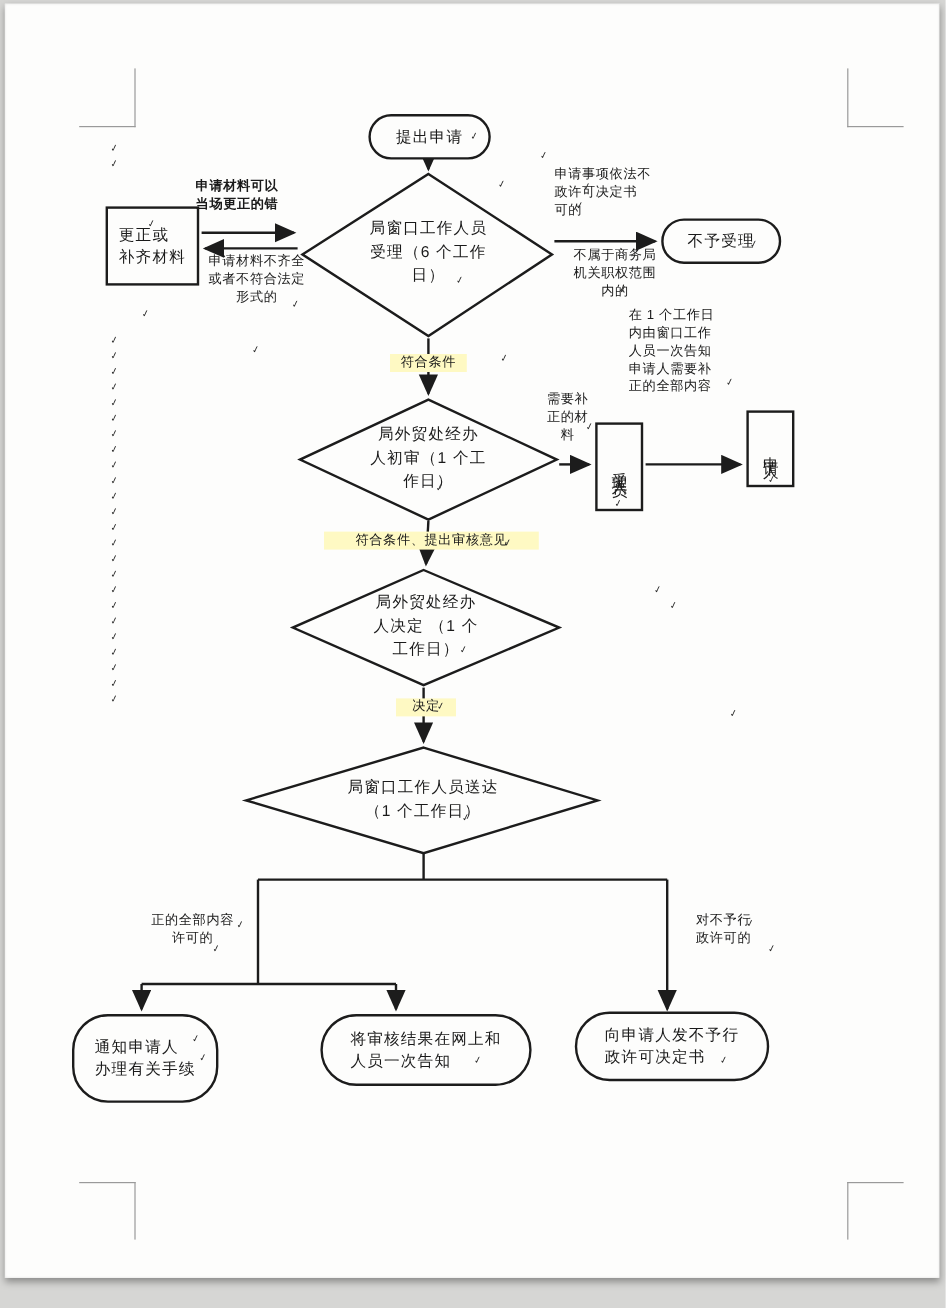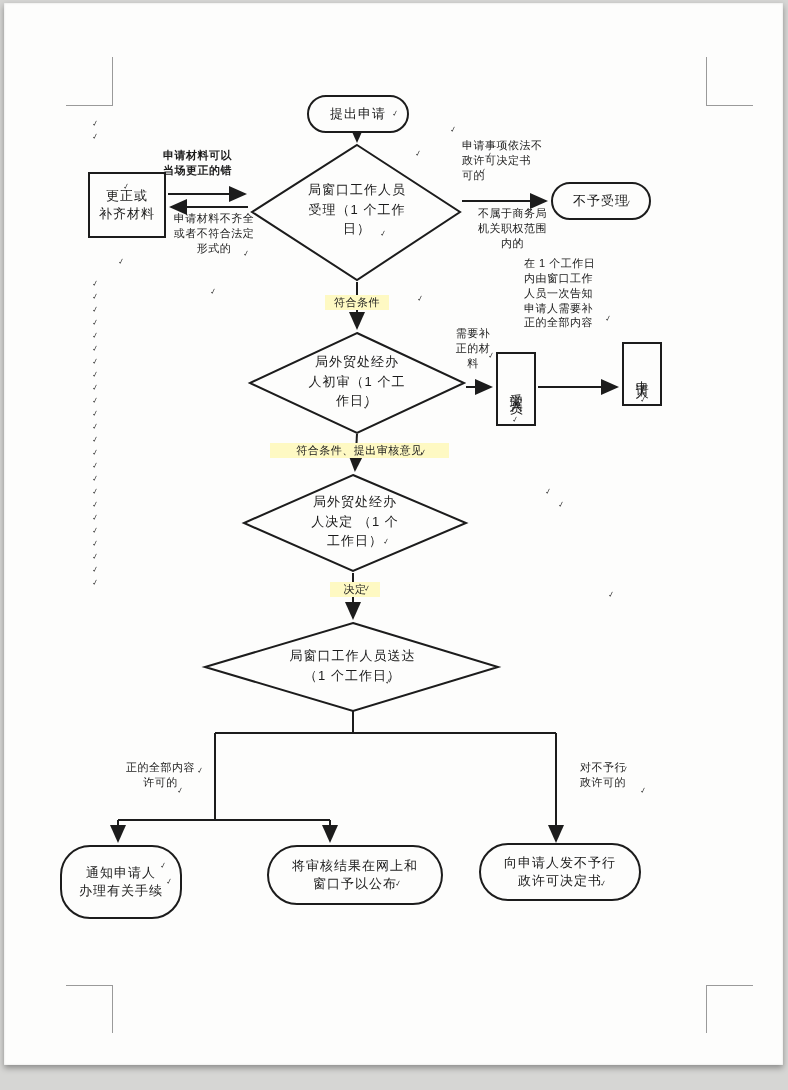--- a/index.html
+++ b/index.html
@@ -16,21 +16,21 @@
   }
   .canvas{position:absolute;inset:0;}
   svg.wires{position:absolute;left:0;top:0;}
   svg.wires line, svg.wires polygon, svg.wires polyline{
     stroke:#1c1c1c;stroke-width:2;fill:none;
   }
   .node{
     position:absolute;box-sizing:border-box;
     border:2px solid #1c1c1c;background:#fdfdfc;
     display:flex;align-items:center;justify-content:center;
-    text-align:center;white-space:pre-line;
+    text-align:left;white-space:pre-line;
     font-size:13px;line-height:1.35;letter-spacing:1px;
   }
   .stadium{border-radius:30px;}
   .dtext{
     position:absolute;text-align:center;white-space:pre-line;
     font-size:13px;line-height:1.5;letter-spacing:1px;
   }
   .lbl{
     position:absolute;white-space:pre-line;
     font-size:11px;line-height:1.35;letter-spacing:.5px;
@@ -101,21 +101,21 @@
     <line x1="215" y1="733" x2="215" y2="820"></line>
     <line x1="118" y1="820" x2="330" y2="820"></line>
     <line x1="118" y1="820" x2="118" y2="841" marker-end="url(#ah)"></line>
     <line x1="330" y1="820" x2="330" y2="841" marker-end="url(#ah)"></line>
     <line x1="556" y1="733" x2="556" y2="841" marker-end="url(#ah)"></line>
   </svg>
 
   <div class="node stadium" style="left:307px;top:95px;width:102px;height:38px;">提出申请</div>
 
   <div class="dtext" style="left:277px;top:180px;width:160px;">局窗口工作人员
-受理（1 个工作
+受理（6 个工作
 日）</div>
 
   <div class="node" style="left:88px;top:172px;width:78px;height:66px;">更正或
 补齐材料</div>
 
   <div class="node stadium" style="left:551px;top:182px;width:100px;height:38px;">不予受理</div>
 
   <div class="dtext" style="left:277px;top:352px;width:160px;">局外贸处经办
 人初审（1 个工
 作日）</div>
@@ -128,21 +128,21 @@
 人决定 （1 个
 工作日）</div>
 
   <div class="dtext" style="left:285px;top:646px;width:135px;">局窗口工作人员送达
 （1 个工作日）</div>
 
   <div class="node stadium" style="left:60px;top:845px;width:122px;height:74px;">通知申请人
 办理有关手续</div>
 
   <div class="node stadium" style="left:267px;top:845px;width:176px;height:60px;">将审核结果在网上和
-窗口予以公布</div>
+人员一次告知</div>
 
   <div class="node stadium" style="left:479px;top:843px;width:162px;height:58px;">向申请人发不予行
 政许可决定书</div>
 
   <div class="lbl left" style="left:163px;top:148px;width:110px;font-weight:bold;">申请材料可以
 当场更正的错</div>
 
   <div class="lbl" style="left:158px;top:211px;width:112px;">申请材料不齐全
 或者不符合法定
 形式的</div>

